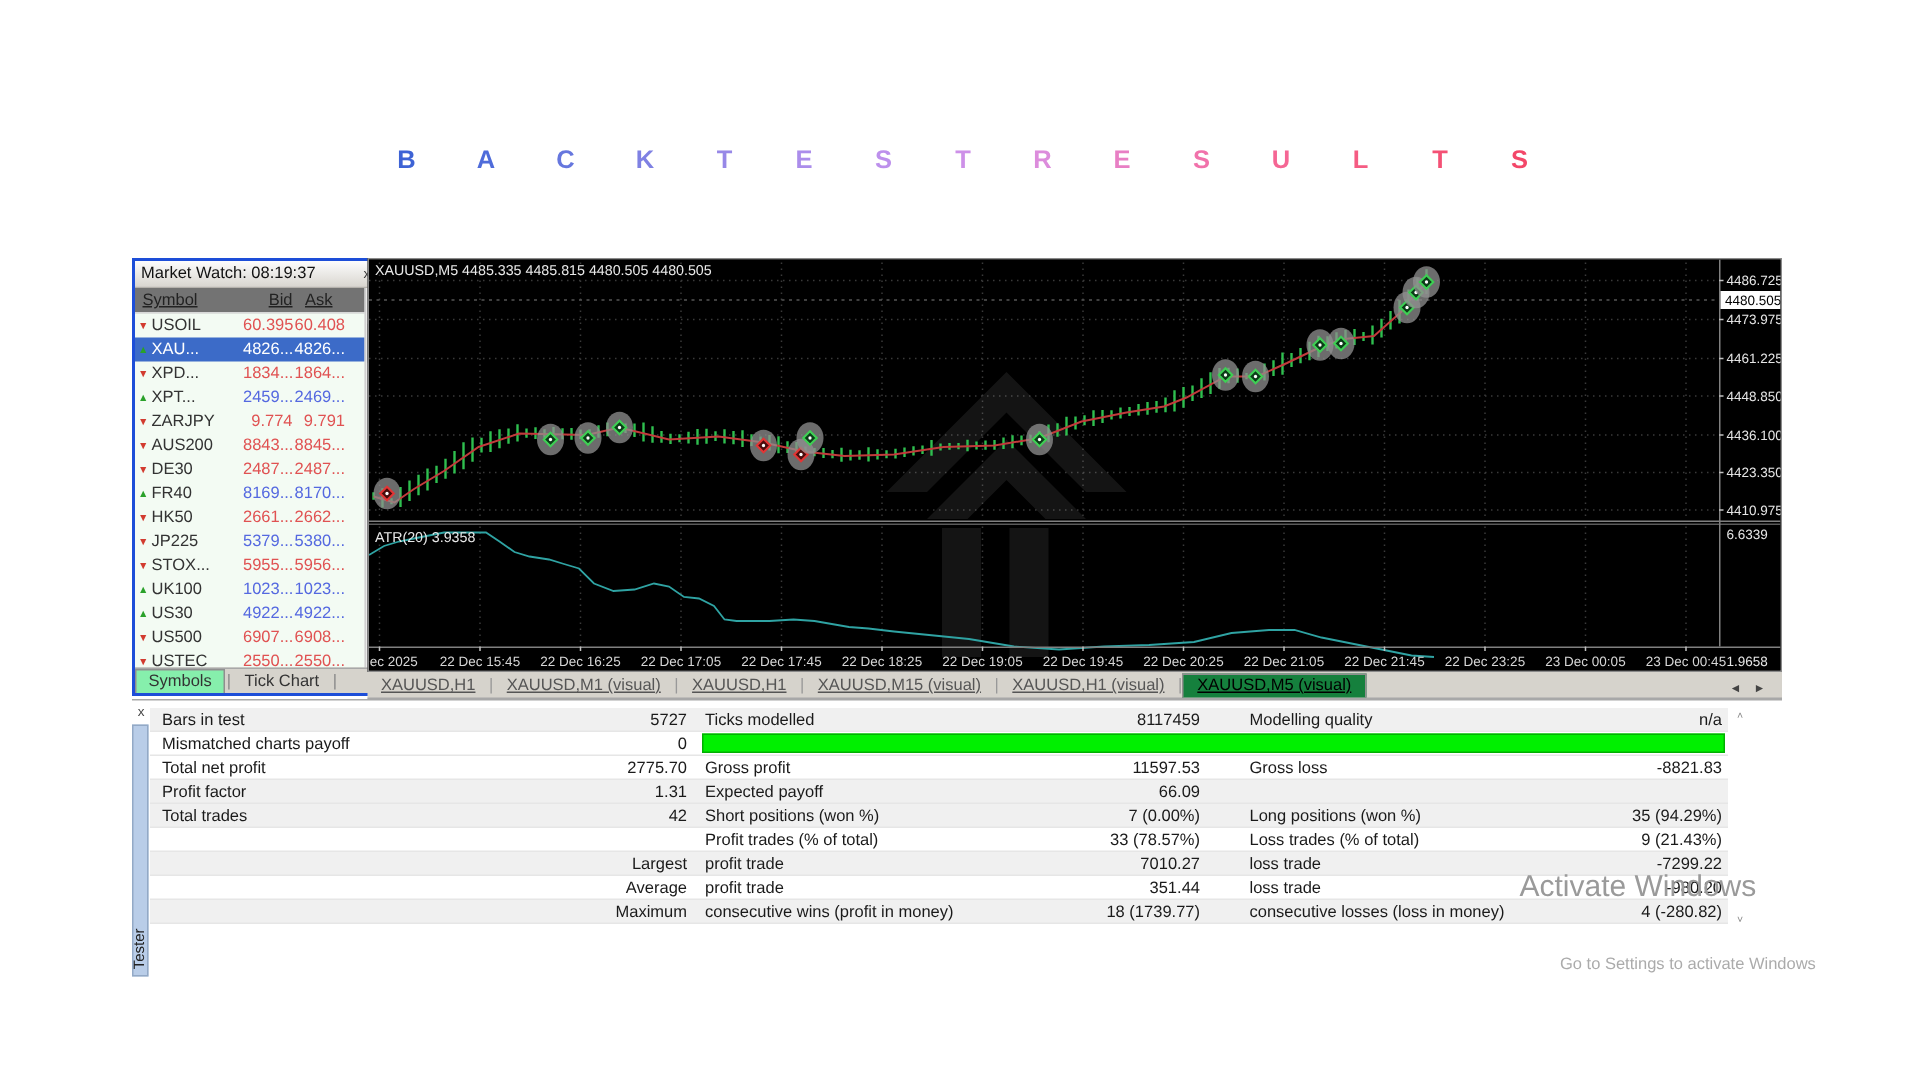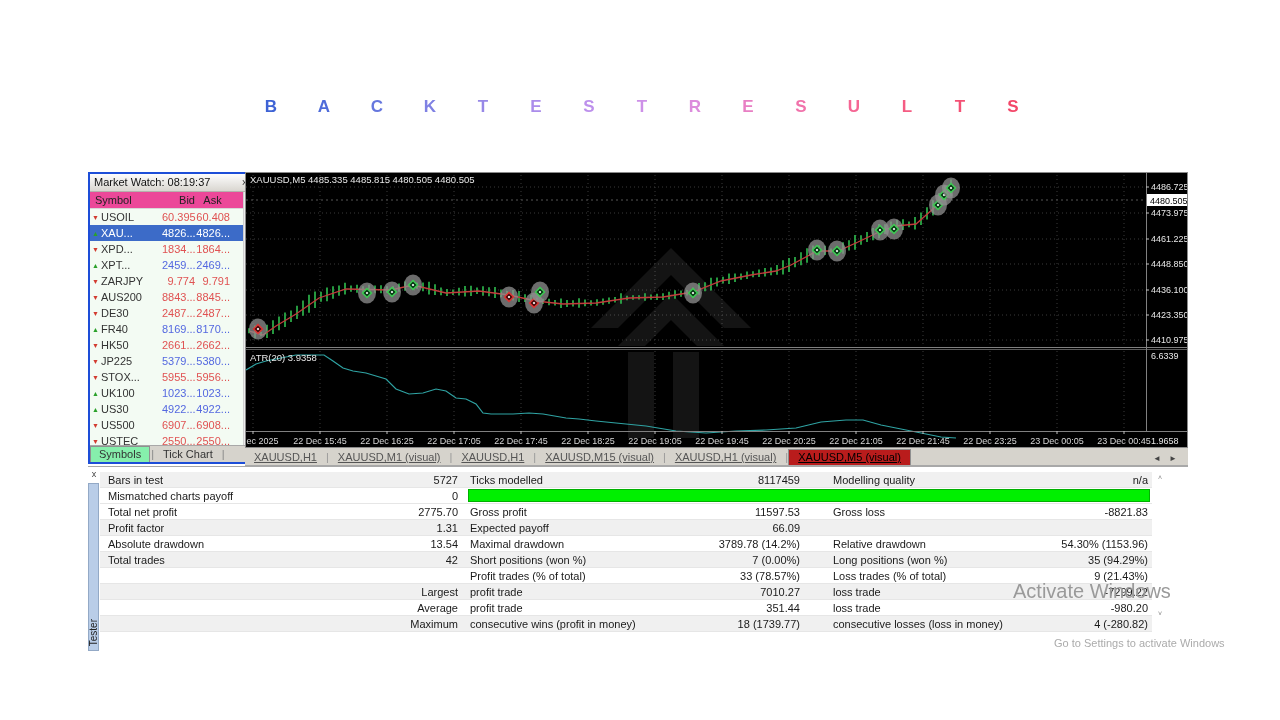--- a/index.html
+++ b/index.html
@@ -11,21 +11,21 @@
     font-size:17px; font-weight:bold; letter-spacing:0; }
   #title span { display:inline-block; width:14px; text-align:center; }
 
   
   #mw { position:absolute; left:88px; top:172px; width:168px; height:292px;
     background:#ffffff; border:2px solid #1d4ed8; font-size:11px; }
   #mw-titlebar { height:18px; line-height:17px; padding-left:4px; color:#111;
     background:linear-gradient(#fdfdfd,#d9d6d0); border-bottom:1px solid #b5b2ac; position:relative; }
   #mw-close { position:absolute; right:3px; top:2px; width:13px; height:13px; line-height:12px;
     text-align:center; font-size:9px; color:#333; cursor:default; }
-  #mw-head { height:17px; display:flex; border-bottom:1px solid #d8d8d8; background:#ec4899; color:#222; }
+  #mw-head { height:17px; display:flex; border-bottom:1px solid #d8d8d8; background:#737373; color:#222;text-decoration:underline; }
   #mw-head .h-sym { width:72px; padding-left:5px; line-height:16px; }
   #mw-head .h-bid { width:33px; text-align:right; line-height:16px; }
   #mw-head .h-ask { width:35px; text-align:center; line-height:16px; }
   #mw-rows { position:relative; height:240px; background:#f3fbf3; }
   .mw-row { height:16px; display:flex; align-items:center; }
   .mw-row.selected { background:#3c6bc8; }
   .mw-row.selected .sym, .mw-row.selected .bid, .mw-row.selected .ask { color:#fff !important; }
   .mw-arrow { width:11px; text-align:center; font-size:7px; flex:none; }
   .mw-row .sym { width:61px; color:#333; }
   .mw-row .bid { width:33px; text-align:right; }
@@ -49,21 +49,21 @@
   #chart { position:absolute; left:245px; top:172px; width:943px; height:276px;
     background:#000; border:1px solid #8a8a8a; }
   #chart svg { display:block; }
   svg text { font-family:"Liberation Sans", sans-serif; }
 
   
   #chart-tabs { position:absolute; left:245px; top:448px; width:943px; height:18px;
     background:#d6d3cc; border-bottom:1px solid #a8a8a8; display:flex; align-items:flex-end;
     font-size:11px; color:#555; }
   #chart-tabs .tab { padding:1px 9px 2px 9px; white-space:nowrap;text-decoration:underline; }
-  #chart-tabs .tab.active { background:#b91c1c; border:1px solid #8f8f8f; border-bottom:none; color:#000; }
+  #chart-tabs .tab.active { background:#15803d; border:1px solid #8f8f8f; border-bottom:none; color:#000; }
   #chart-tabs .sep { color:#999; padding:0 0 2px 0; }
   #chart-tabs .nav { margin-left:auto; padding:0 8px 2px 0; color:#444; font-size:8px; letter-spacing:3px; }
 
   
   #tester { position:absolute; left:88px; top:466px; width:1100px; height:188px;
     background:#fff; border-top:1px solid #a8a8a8; font-size:11px; color:#1a1a1a; overflow:hidden; }
   #tester-close { position:absolute; left:0px; top:2px; width:12px; height:12px;
     line-height:11px; text-align:center; font-size:9px; color:#444; }
   #tester-side { position:absolute; left:0px; top:16px; width:11px; height:168px;
     background:#b9cde8; border:1px solid #93a9c6; }
@@ -84,21 +84,21 @@
     font-size:7px; color:#888; text-align:center; }
   #report-scroll .sa-up { position:absolute; top:2px; left:0; width:12px; }
   #report-scroll .sa-dn { position:absolute; top:138px; left:0; width:12px; }
   #tester-tabs { position:absolute; left:12px; top:188px; width:1052px; height:13px;
     background:#d6d3cc; border-top:1px solid #a0a0a0; display:flex; font-size:10px; color:#444;
     overflow:hidden; }
   #tester-tabs .tab { padding:1px 10px; }
   #tester-tabs .tab.active { background:#fff; border:1px solid #8f8f8f; border-bottom:none; color:#000; }
   #tester-tabs .sep { color:#999; }
   #wm-activate { position:absolute; left:1013px; top:580px; color:#9a9a9a; font-size:20px; }
-  #wm-activate2 { position:absolute; left:1040px; top:637px; color:#ababab; font-size:11px;margin-left:14px; }
+  #wm-activate2 { position:absolute; left:1040px; top:637px; color:#ababab; font-size:11px; }
 </style>
 </head>
 <body>
 
 <div id="title">
     <span style="color: rgb(62, 99, 213);">B</span>
     <span style="color: rgb(79, 108, 218);">A</span>
     <span style="color: rgb(102, 119, 222);">C</span>
     <span style="color: rgb(127, 129, 227);">K</span>
     <span style="color: rgb(151, 136, 231);">T</span>
@@ -565,28 +565,20 @@
         <span class="c2v">11597.53</span>
         <span class="c3l">Gross loss</span>
         <span class="c3v">-8821.83</span>
       </div>
       <div class="rrow gray">
         <span class="c1l">Profit factor</span>
         <span class="c1v">1.31</span>
         <span class="c2l">Expected payoff</span>
         <span class="c2v">66.09</span>
       </div>
-      <div class="rrow">
-        <span class="c1l">Absolute drawdown</span>
-        <span class="c1v">13.54</span>
-        <span class="c2l">Maximal drawdown</span>
-        <span class="c2v">3789.78 (14.2%)</span>
-        <span class="c3l">Relative drawdown</span>
-        <span class="c3v">54.30% (1153.96)</span>
-      </div>
       <div class="rrow gray">
         <span class="c1l">Total trades</span>
         <span class="c1v">42</span>
         <span class="c2l">Short positions (won %)</span>
         <span class="c2v">7 (0.00%)</span>
         <span class="c3l">Long positions (won %)</span>
         <span class="c3v">35 (94.29%)</span>
       </div>
       <div class="rrow">
         <span class="c2l">Profit trades (% of total)</span>

